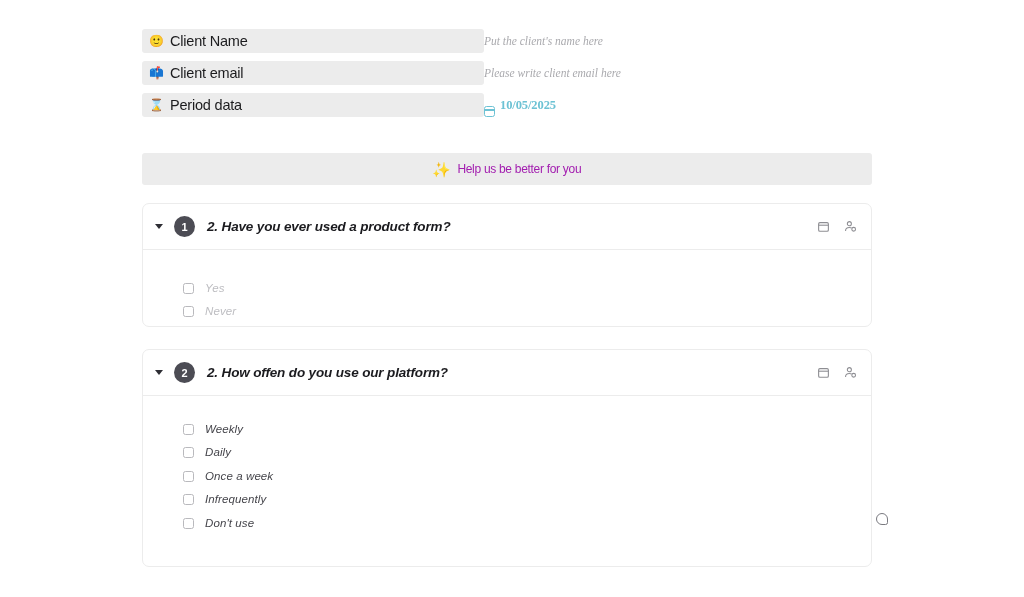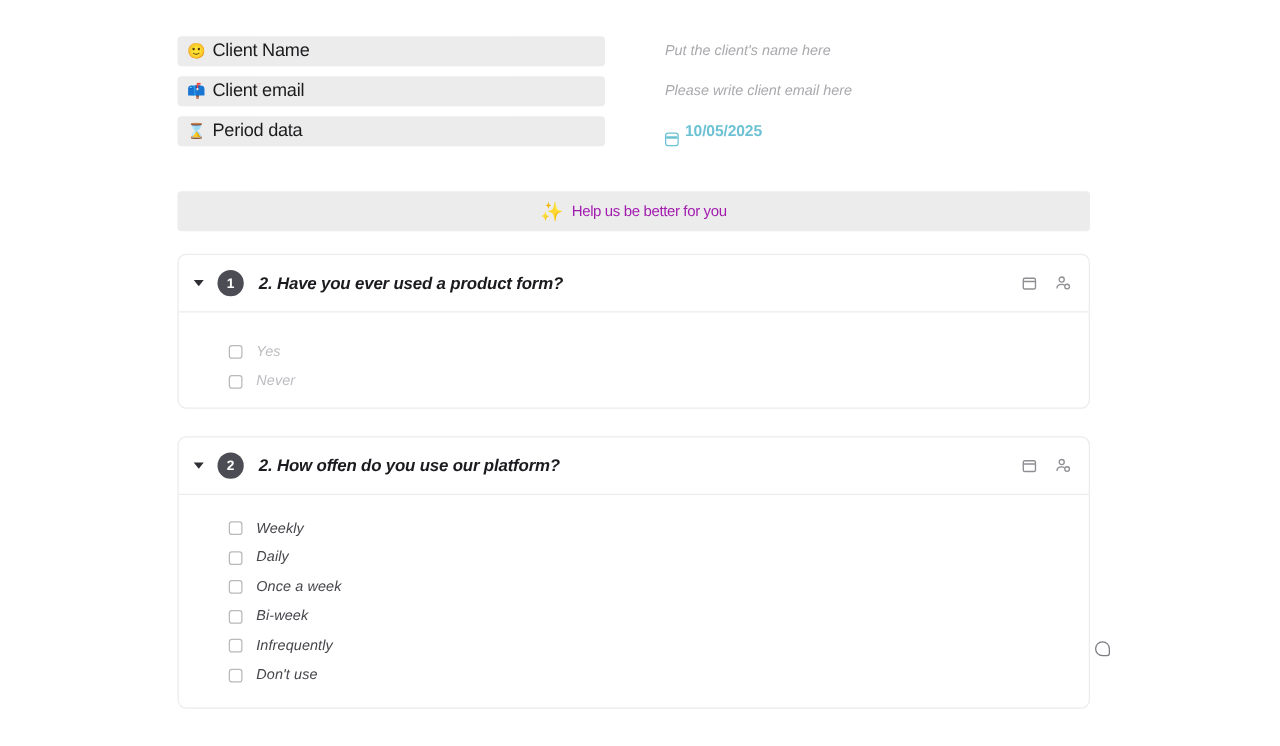--- a/index.html
+++ b/index.html
@@ -56,27 +56,27 @@
     height: 14px;
   }
   .field-label {
     font-size: 14.5px;
     font-weight: normal;
     color: #1c1c1e;
     letter-spacing: -0.2px;
     white-space: nowrap;
   }
   .meta-value {
-    margin-left: 48px;
     font-size: 11.5px;
     font-style: italic;
     color: #a9a9ad;
     line-height: 24px;
     white-space: nowrap;
     flex: 0 0 auto;
+    font-family: Liberation Serif, serif;
   }
   .meta-value.date {
     font-style: normal;
     font-weight: bold;
     font-size: 12.5px;
     color: #6cc2d4;
     letter-spacing: -0.1px;
     display: inline-flex;
     align-items: flex-end;
     gap: 5px;
@@ -192,21 +192,21 @@
   }
 
   .card-body {
     padding: 18px 0 16px 0;
   }
   #card-1 .card-body { padding-top: 20px; }
   #card-2 .card-body { padding-top: 15px; }
 
   .opt {
     display: flex;
-    align-items: center;
+    align-items: flex-end;
     height: 23.5px;
     padding-left: 40px;
   }
   .cbox {
     width: 11px;
     height: 11px;
     border: 1.4px solid #b9b9bd;
     border-radius: 2.5px;
     box-sizing: border-box;
     margin-right: 11px;
@@ -337,24 +337,20 @@
       <div class="opt">
         <span class="cbox"></span>
         <span class="opt-label dark">Daily</span>
       </div>
       <div class="opt">
         <span class="cbox"></span>
         <span class="opt-label dark">Once a week</span>
       </div>
       <div class="opt">
         <span class="cbox"></span>
-        <span class="opt-label dark">Bi-week</span>
-      </div>
-      <div class="opt">
-        <span class="cbox"></span>
         <span class="opt-label dark">Infrequently</span>
       </div>
       <div class="opt">
         <span class="cbox"></span>
         <span class="opt-label dark">Don't use</span>
       </div>
     </div>
   </div>
 
   <div class="cursor-dot"></div>

